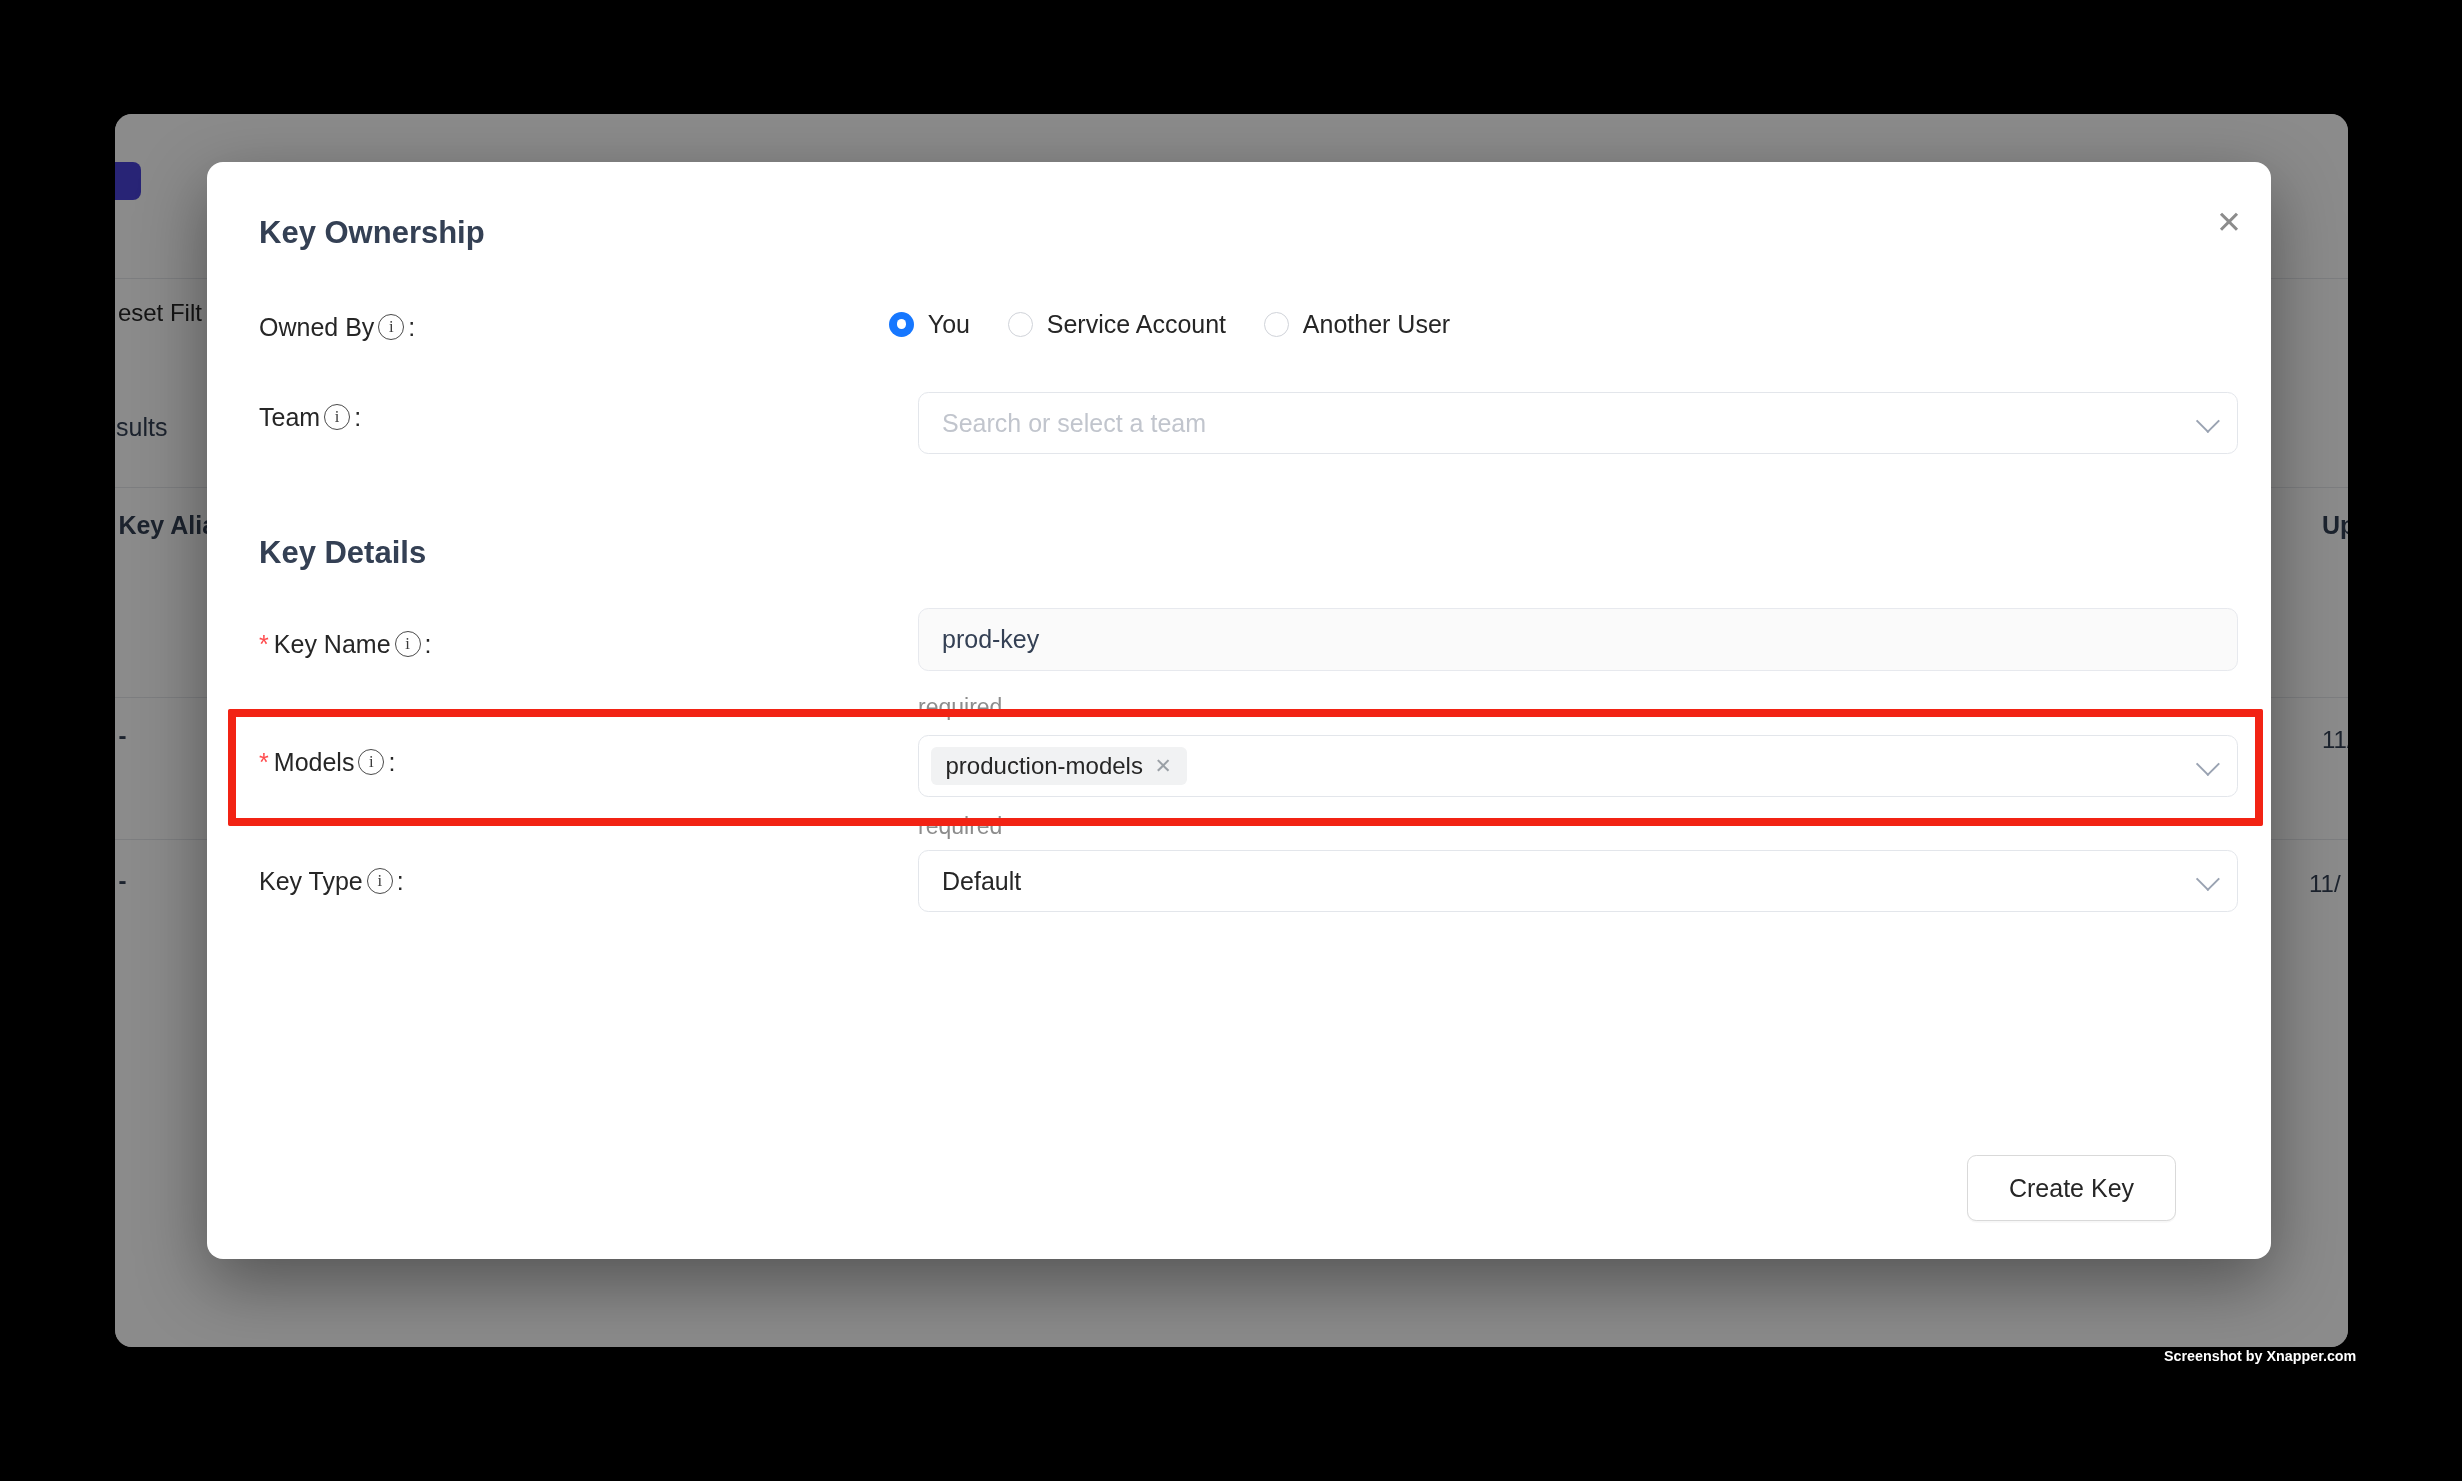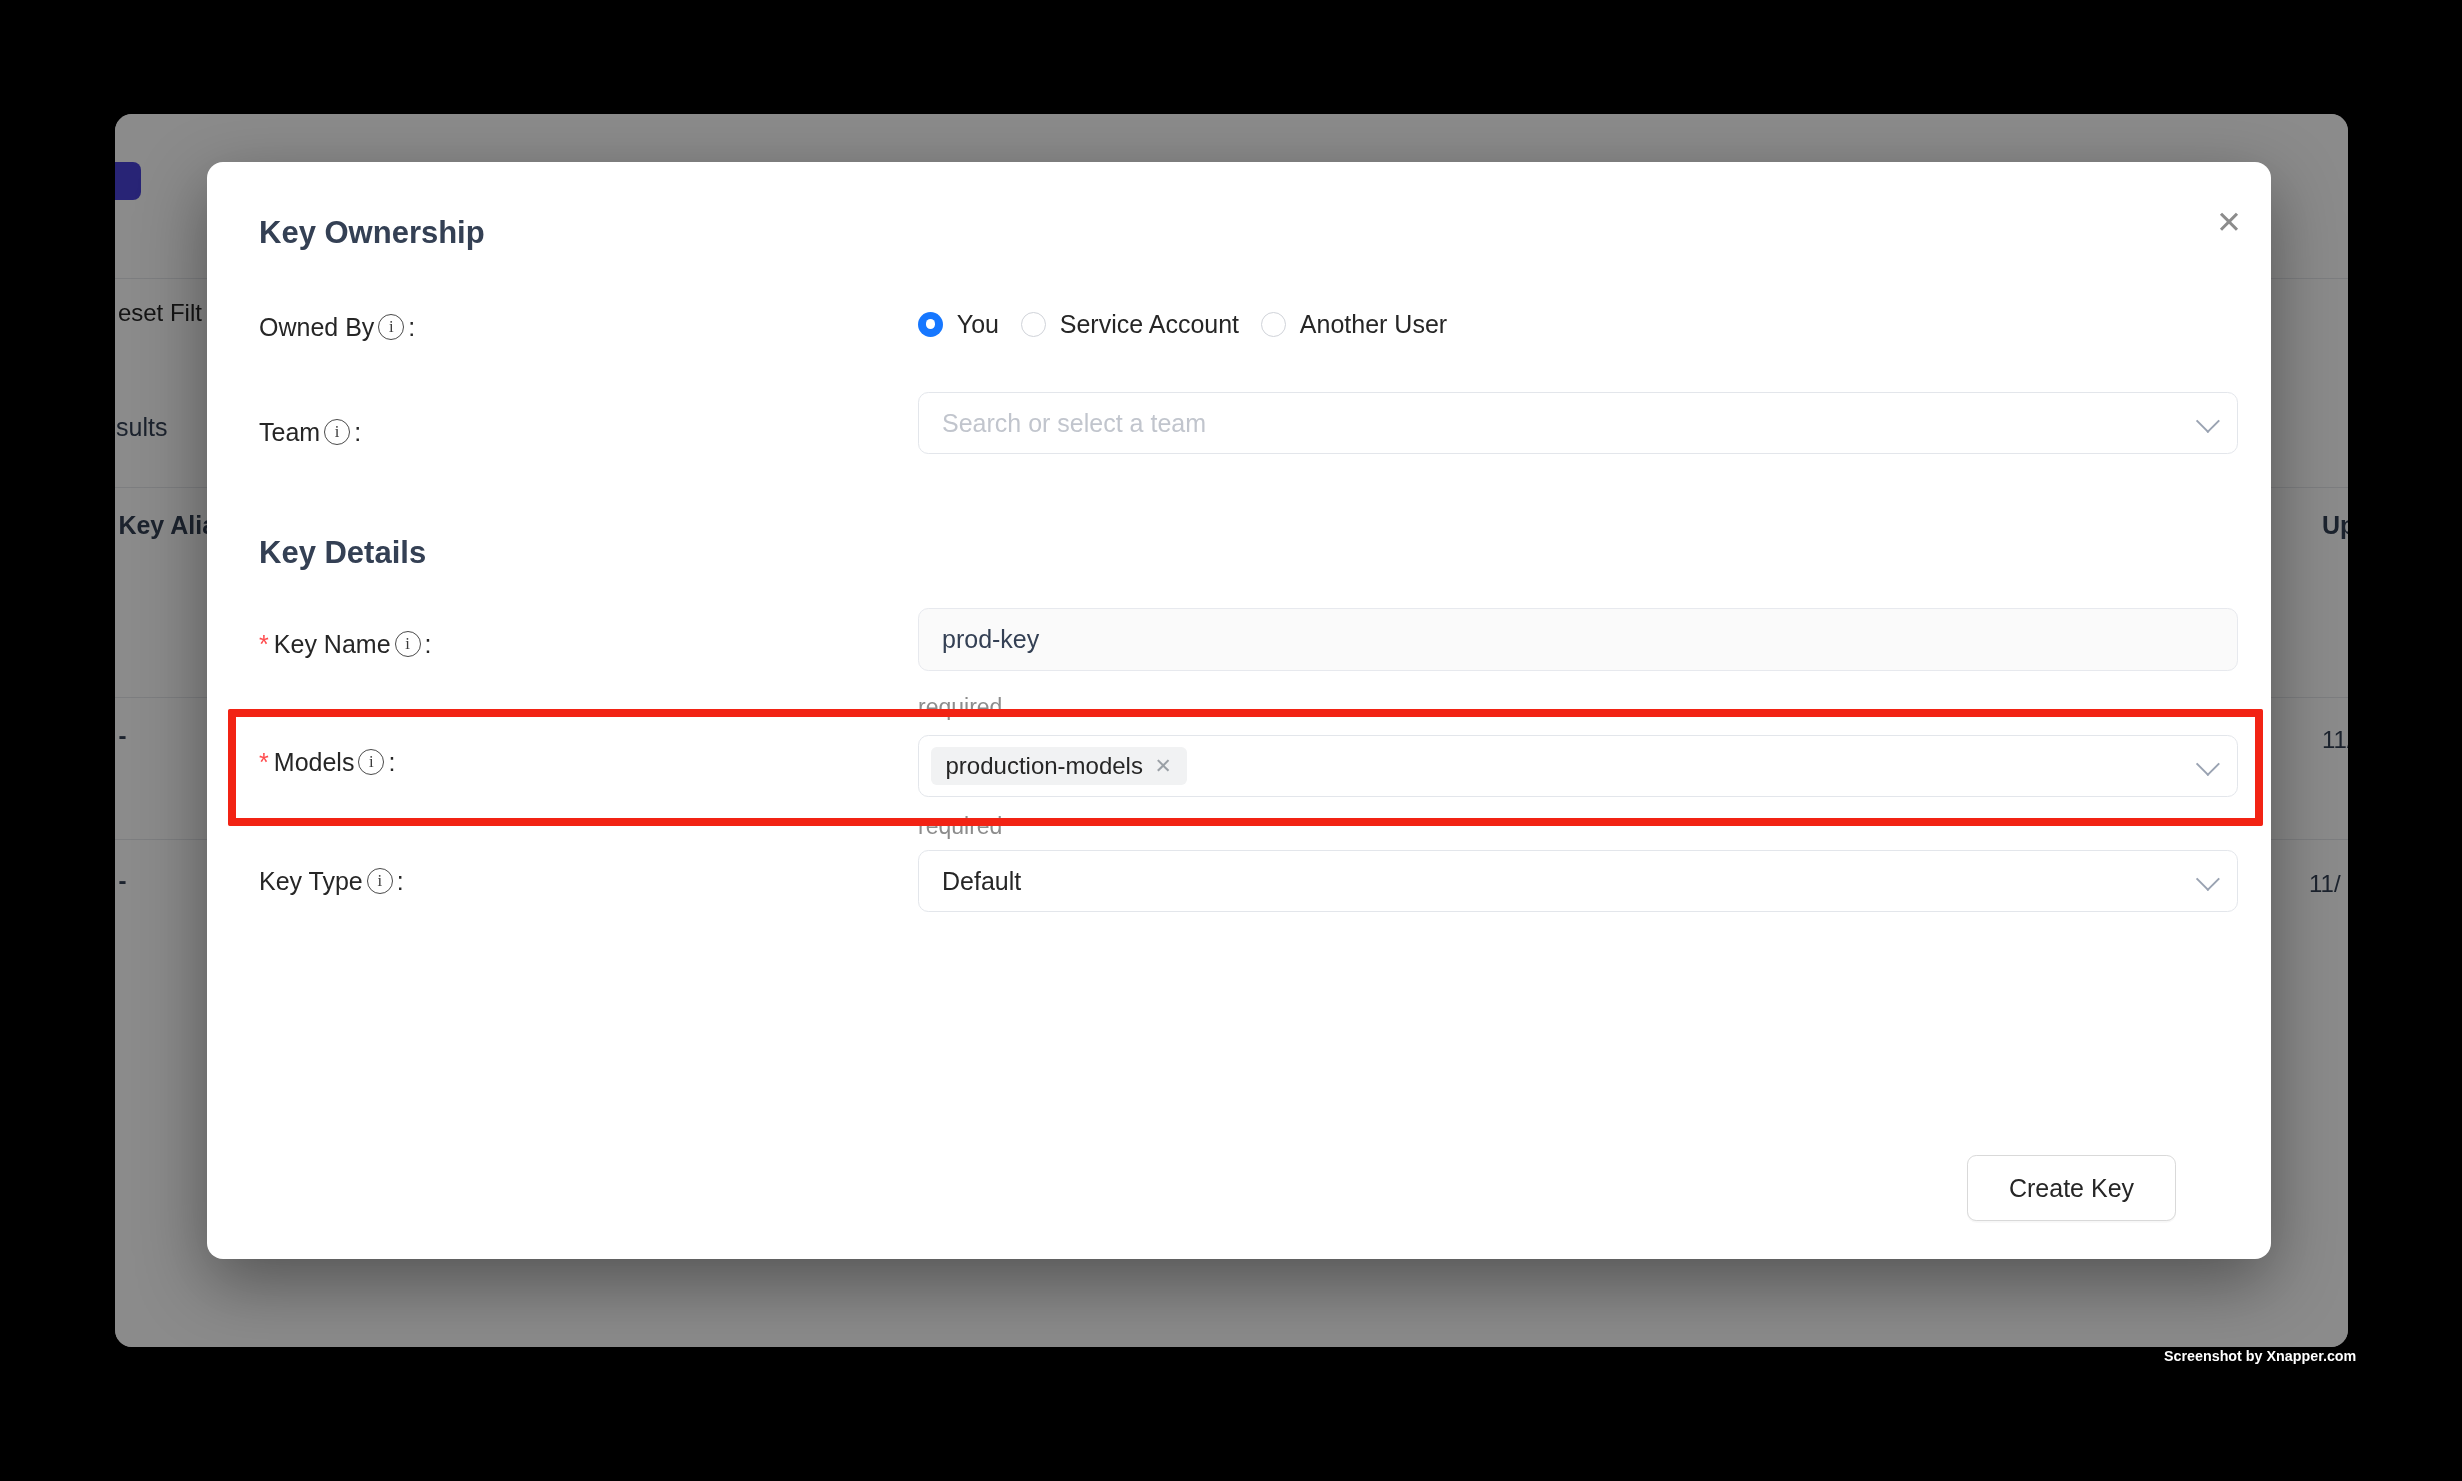--- a/index.html
+++ b/index.html
@@ -31,21 +31,21 @@
         align-items:center;justify-content:center;font-size:16.6px;color:#3a3a3a;flex:0 0 auto;
         font-family:"Liberation Serif", serif;}
   .field{position:absolute;left:711px;width:1320px;height:62px;background:#fff;
          border:1.1px solid #e3e6eb;border-radius:10.3px;display:flex;align-items:center;
          padding:4px 23px;box-sizing:border-box;font-size:25px;}
   .field .grow{flex:1;}
   .placeholder{color:#c1c5cd;}
   .value-dark{color:#262626;}
   .chev{width:15px;height:15px;border-right:2.9px solid #9aa3b2;border-bottom:2.9px solid #9aa3b2;
         transform:rotate(45deg) translateY(-3.4px);flex:0 0 auto;}
-  .radio-group{position:absolute;left:711px;top:145px;height:34px;display:flex;align-items:center;gap:22px;}
+  .radio-group{position:absolute;left:682px;top:145px;height:34px;display:flex;align-items:center;gap:38px;}
   .radio-item{display:flex;align-items:center;gap:13.8px;font-size:25px;color:#262626;cursor:pointer;}
   .radio{width:25px;height:25px;border-radius:50%;box-sizing:border-box;background:#fff;
          border:1.7px solid #d0d3d9;flex:0 0 auto;}
   .radio.on{border:none;background:#1677ff;display:flex;align-items:center;justify-content:center;}
   .radio.on::after{content:"";width:9.8px;height:9.8px;border-radius:50%;background:#fff;}
   .validation{position:absolute;left:711px;font-size:23px;color:#8c8c8c;}
   .tag{display:flex;align-items:center;gap:11.5px;background:#f1f2f3;border-radius:5.7px;height:38px;
        padding:0 15px;font-size:24px;color:#262626;}
   .tag .x{color:#9aa0a6;font-size:20.7px;cursor:pointer;}
   .opt-card{position:absolute;left:48px;top:828px;width:1983px;height:95px;border:1.1px solid #e6e8ee;
@@ -103,21 +103,21 @@
     <div class="radio-item">
       <span class="radio"></span>
       <span>Service Account</span>
     </div>
     <div class="radio-item">
       <span class="radio"></span>
       <span>Another User</span>
     </div>
   </div>
 
-  <div class="form-label" style="top:253px;justify-content:flex-end;">
+  <div class="form-label" style="top:238px;justify-content:flex-end;">
     <span>Team</span>
     <span class="info">i</span>
     <span>:</span>
   </div>
   <div class="field" style="top:230px;">
     <span class="placeholder grow">Search or select a team</span>
     <span class="chev"></span>
   </div>
 
   <div class="section-title" style="top:374px;">Key Details</div>

